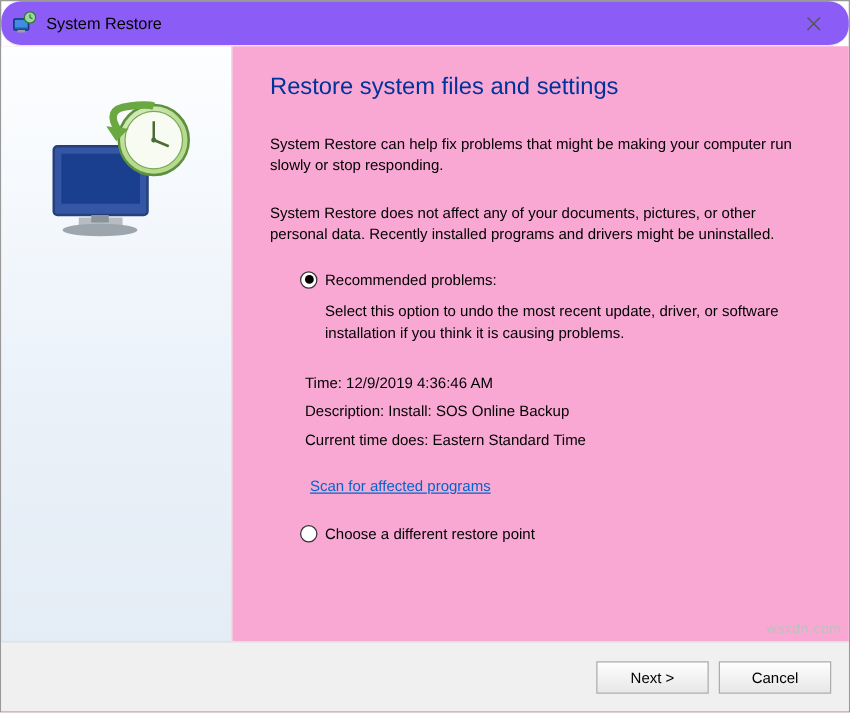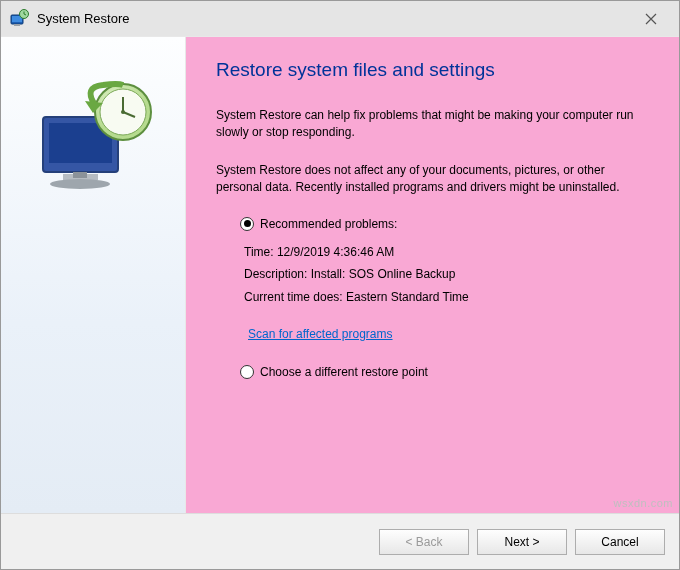--- a/index.html
+++ b/index.html
@@ -16,22 +16,23 @@
       background: #fff;
       display: flex;
       flex-direction: column;
       position: relative;
     }
     .titlebar {
       height: 36px;
       display: flex;
       align-items: center;
       padding: 0 8px;
-      background: #e5e5e5;
+      background: #8b5cf6;
       border-bottom: 1px solid #e8e8e8;
+      border-radius: 16px;
     }
     .titlebar .icon {
       width: 20px;
       height: 20px;
       margin-right: 8px;
       display: flex;
       align-items: center;
       justify-content: center;
     }
     .titlebar .title {
@@ -219,38 +220,38 @@
       <p class="para">System Restore can help fix problems that might be making your computer run slowly or stop responding.</p>
       <p class="para">System Restore does not affect any of your documents, pictures, or other personal data. Recently installed programs and drivers might be uninstalled.</p>
 
       <div class="options">
 
         <div class="radio-row">
           <span class="radio selected"></span>
           <span class="radio-label">Recommended problems:</span>
         </div>
 
+        <p class="option-detail">Select this option to undo the most recent update, driver, or software installation if you think it is causing problems.</p>
 
         <div class="info-lines">
           <div>Time: 12/9/2019 4:36:46 AM</div>
           <div>Description: Install: SOS Online Backup</div>
           <div>Current time does: Eastern Standard Time</div>
         </div>
 
         <a class="link">Scan for affected programs</a>
 
         <div class="radio-row">
           <span class="radio"></span>
           <span class="radio-label">Choose a different restore point</span>
         </div>
 
       </div>
     </div>
   </div>
 
   <div class="footer">
-    <button class="btn" disabled="">&lt; Back</button>
     <button class="btn">Next &gt;</button>
     <button class="btn">Cancel</button>
   </div>
 
   <div class="watermark">wsxdn.com</div>
 </div>
 
 </body></html>

